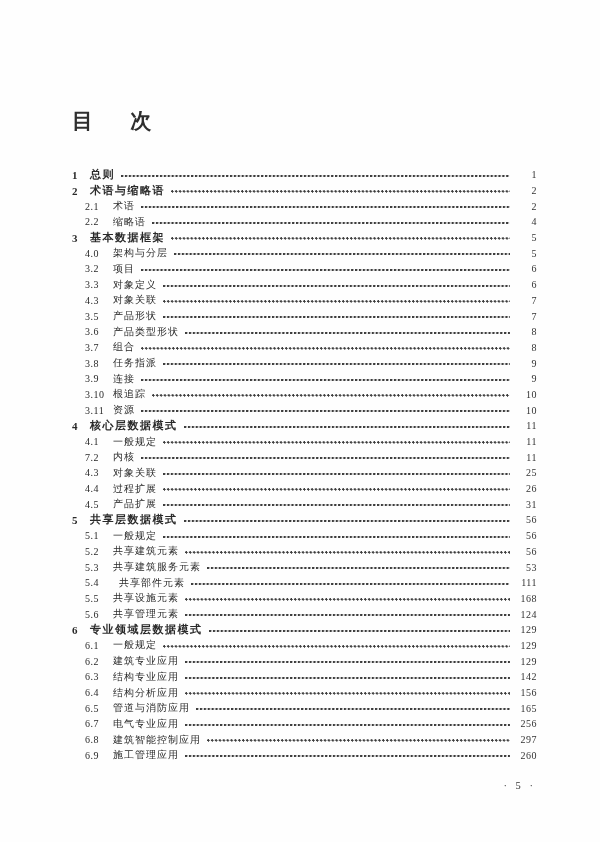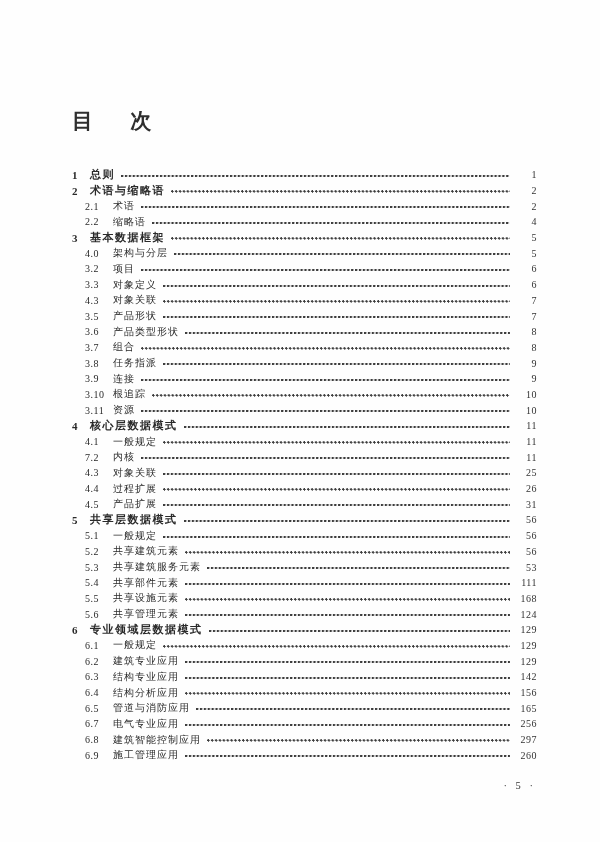--- a/index.html
+++ b/index.html
@@ -47,21 +47,21 @@
   .toc-row.level-2 {
     font-size: 10px;
     font-weight: 400;
     letter-spacing: 1px;
     padding-left: 13px;
   }
   .num { flex: none; letter-spacing: 0.5px; }
   .level-1 .num { width: 12px; margin-right: 6px; font-weight: 700; }
   .level-2 .num { width: 23px; margin-right: 5px; }
   .label { flex: none; text-align: right; }
-  .extra-indent .label { }
+  .extra-indent .label { margin-left: 6px; }
   .leader {
     flex: 1;
     align-self: stretch;
     margin: 0 3px 0 6px;
     background-image: radial-gradient(circle at 1.3px 56%, #3c3c3c 1.05px, transparent 1.35px);
     background-size: 3.9px 100%;
     background-repeat: repeat-x;
   }
   .pg {
     flex: none;

